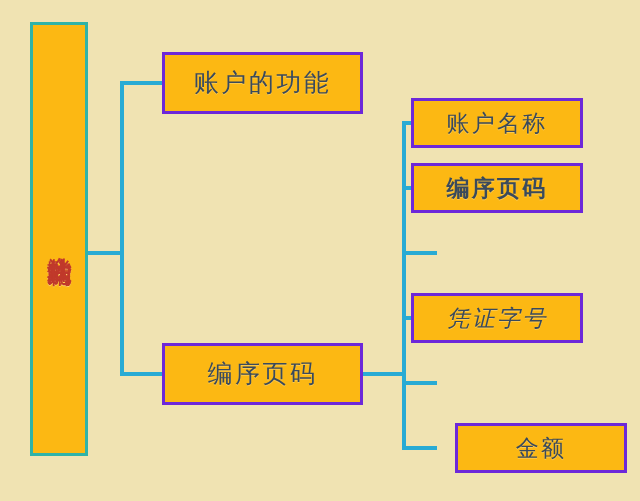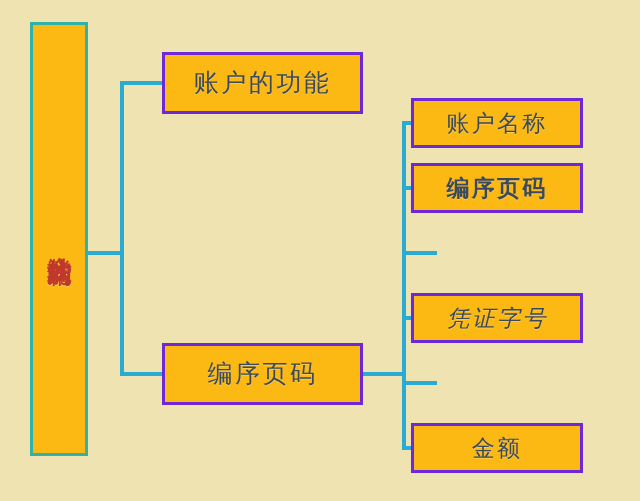--- a/index.html
+++ b/index.html
@@ -74,21 +74,21 @@
     left: 411px;
     width: 172px;
     height: 50px;
     font-size: 23px;
   }
   .node.leaf.l0 { top:  98px; }
   .node.leaf.l1 { top: 163px; font-weight: bold; }
   .node.leaf.l2 { top: 228px; }
   .node.leaf.l3 { top: 293px; font-style: italic; }
   .node.leaf.l4 { top: 358px; }
-  .node.leaf.l5 { top: 423px; }
+  .node.leaf.l5 { top: 423px; margin-left: 44px; }
 </style>
 </head>
 <body>
 
 <div id="canvas">
 
   <svg id="wires" viewBox="0 0 640 501" width="640" height="501" aria-hidden="true">
     <g fill="none" stroke="#29abd4" stroke-width="4" stroke-linecap="square">
 
       <path d="M 88 253 L 122 253"></path>

